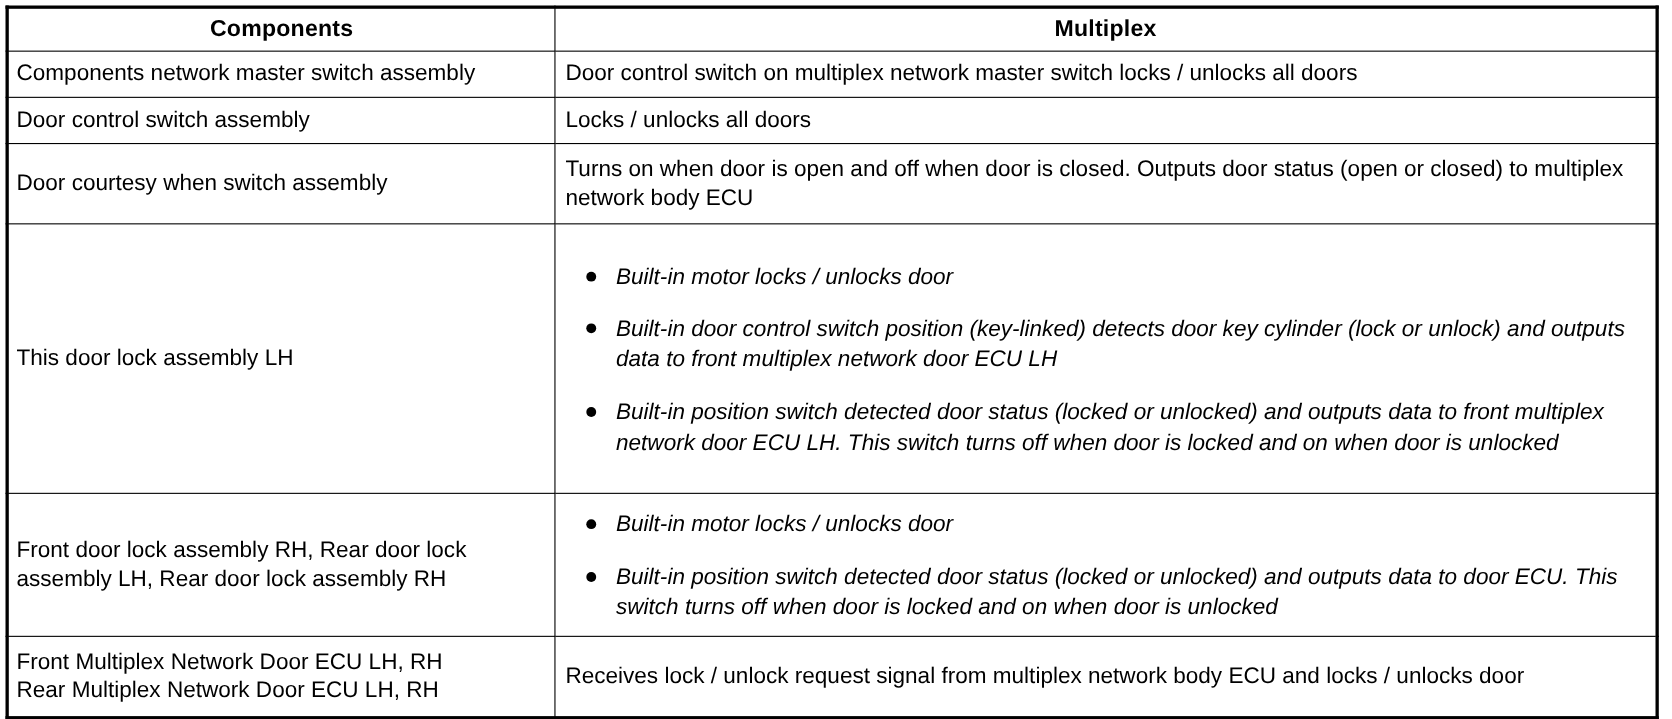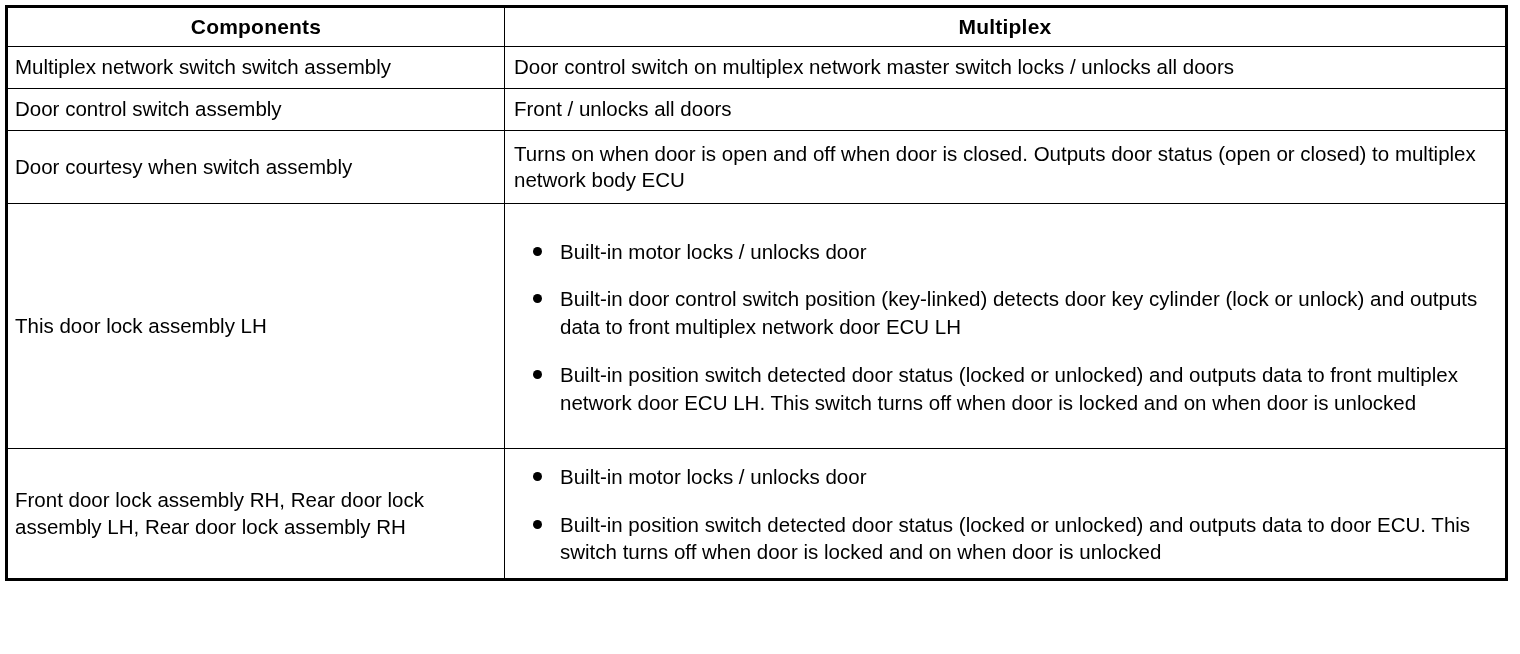--- a/index.html
+++ b/index.html
@@ -76,20 +76,21 @@
     list-style: none;
     margin: 0;
     padding: 0;
   }
   ul.bullets > li {
     position: relative;
     padding-left: 49px;
     margin: 0 0 20px 0;
     font-size: 20.5px;
     line-height: 1.35;
+    font-style: italic;
   }
   ul.bullets > li:last-child {
     margin-bottom: 0;
   }
   ul.bullets > li .dot {
     position: absolute;
     left: 22px;
     top: 9px;
     width: 9px;
     height: 9px;
@@ -121,33 +122,33 @@
       <tr class="r-head">
         <th class="head-cell">Components</th>
         <th class="head-cell">Multiplex</th>
       </tr>
     </thead>
 
     <tbody>
 
       <tr class="r1">
         <td class="v-mid">
-          <div class="cell-inner">Multiplex network switch switch assembly</div>
+          <div class="cell-inner">Components network master switch assembly</div>
         </td>
         <td class="v-mid">
           <div class="cell-inner fn">Door control switch on multiplex network master switch locks / unlocks all doors</div>
         </td>
       </tr>
 
       <tr class="r2">
         <td class="v-mid">
           <div class="cell-inner">Door control switch assembly</div>
         </td>
         <td class="v-mid">
-          <div class="cell-inner fn">Front / unlocks all doors</div>
+          <div class="cell-inner fn">Locks / unlocks all doors</div>
         </td>
       </tr>
 
       <tr class="r3">
         <td class="v-mid">
           <div class="cell-inner">Door courtesy when switch assembly</div>
         </td>
         <td class="v-mid">
           <div class="cell-inner fn">Turns on when door is open and off when door is closed. Outputs door status (open or closed) to multiplex network body ECU</div>
         </td>
@@ -190,17 +191,28 @@
               </li>
               <li>
                 <span class="dot"></span>
                 <span>Built-in position switch detected door status (locked or unlocked) and outputs data to door ECU. This switch turns off when door is locked and on when door is unlocked</span>
               </li>
             </ul>
           </div>
         </td>
       </tr>
 
+      <tr class="r6">
+        <td class="v-mid">
+          <div class="cell-inner">
+            <span class="line">Front Multiplex Network Door ECU LH, RH</span>
+            <span class="line">Rear Multiplex Network Door ECU LH, RH</span>
+          </div>
+        </td>
+        <td class="v-mid">
+          <div class="cell-inner fn">Receives lock / unlock request signal from multiplex network body ECU and locks / unlocks door</div>
+        </td>
+      </tr>
 
     </tbody>
   </table>
 
 </div>
 
 </body></html>

